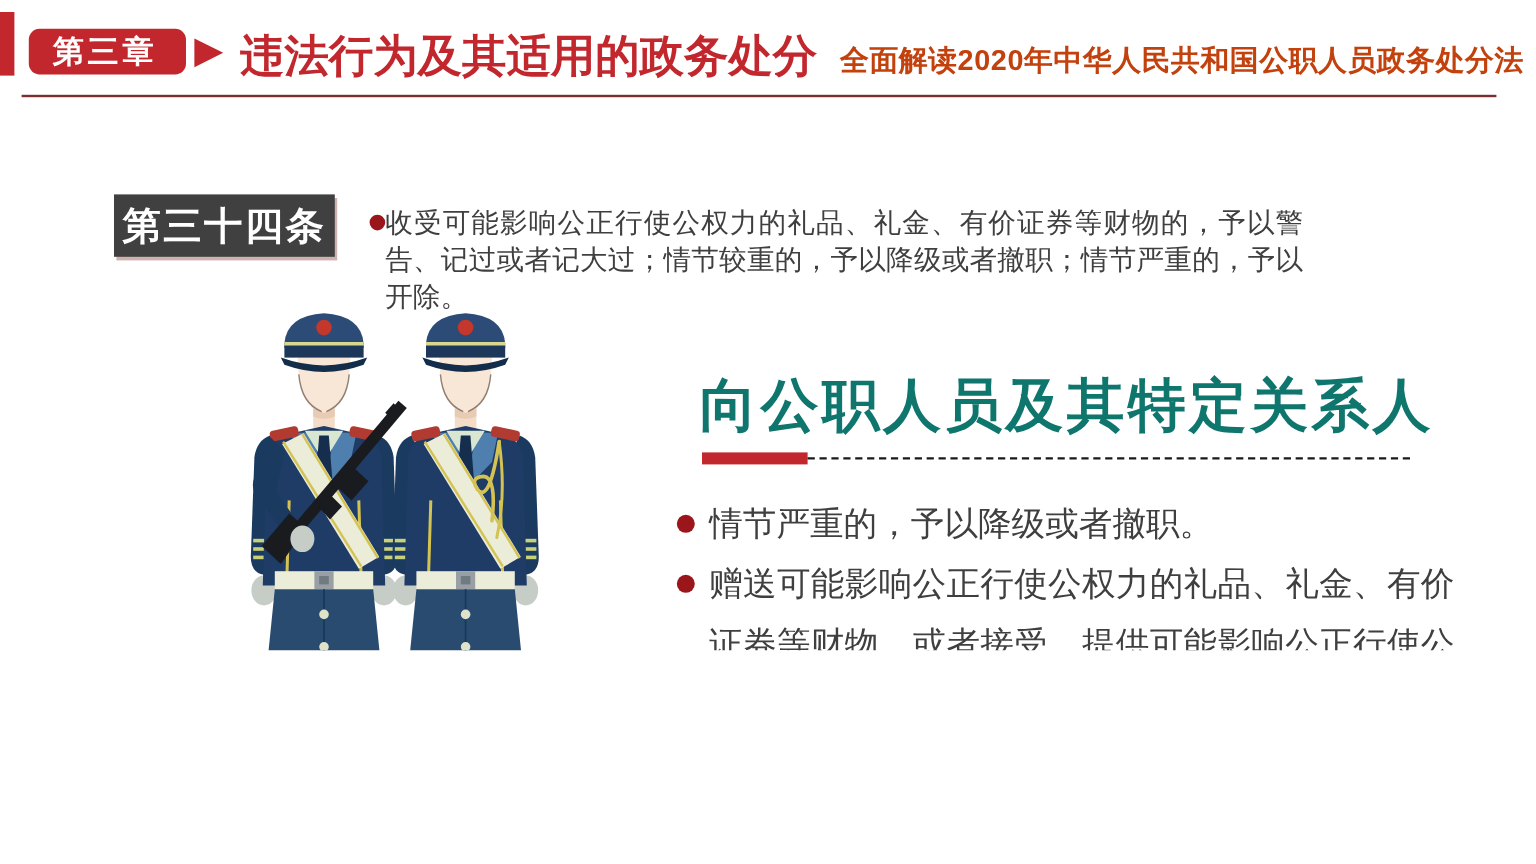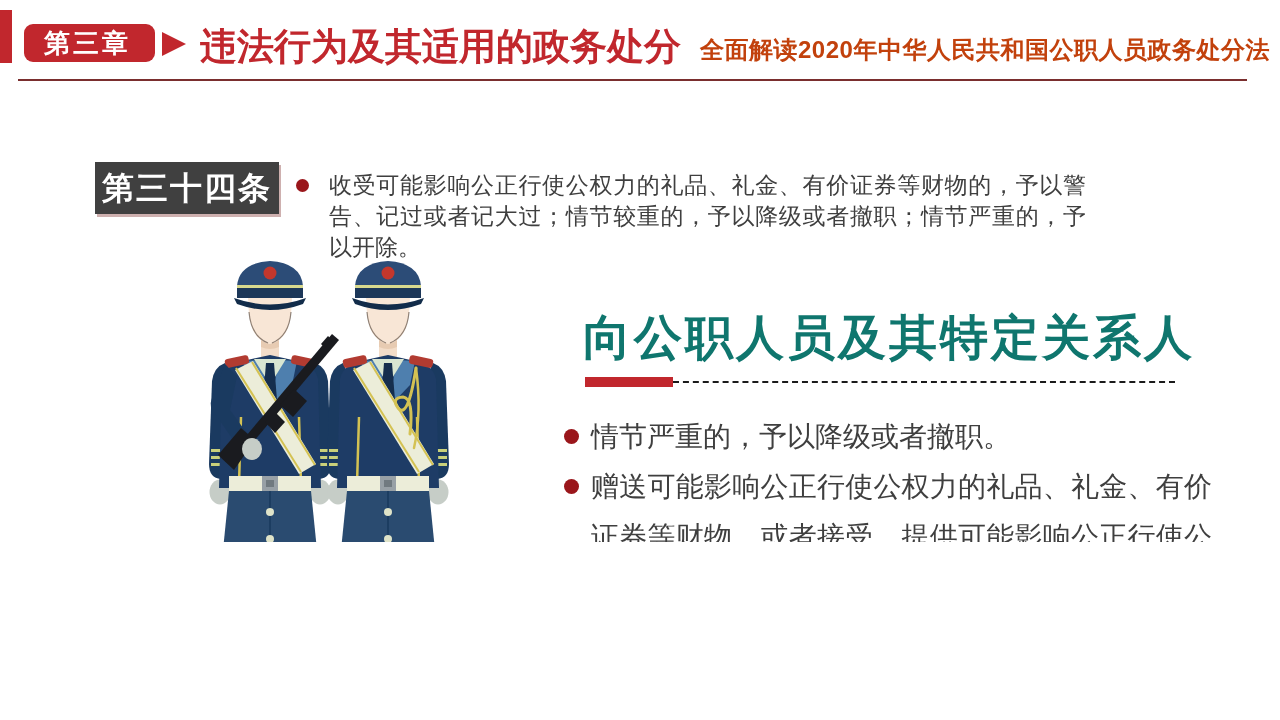--- a/index.html
+++ b/index.html
@@ -27,21 +27,21 @@
     color:#c2410c; white-space:nowrap; letter-spacing:0.5px;
   }
   .hdr-rule { position:absolute; left:18px; top:79px; width:1229px; height:2px; background:#7a2e2e; }
 
   
   .article-badge {
     position:absolute; left:95px; top:162px; width:184px; height:52px; line-height:52px;
     background:#404040; color:#ffffff; font-size:32px; font-weight:bold; text-align:center;
     letter-spacing:2px; box-shadow:2px 3px 0 rgba(115,30,25,0.35);
   }
-  .article-clause { position:absolute; left:296px; top:170px; width:790px; display:flex; gap:20px;font-family:Liberation Serif, serif; }
+  .article-clause { position:absolute; left:308px; top:170px; width:790px; display:flex; gap:0;font-family:Liberation Serif, serif; }
   .article-clause .dot {
     flex:0 0 auto; width:13px; height:13px; border-radius:50%;
     background:#9a161b; margin-top:9px;
   }
   .article-clause p {
     margin:0; font-size:23px; line-height:31px; color:#3f3f3f; text-align:justify; width:765px;
   }
 
   
   .figures { position:absolute; left:185px; top:252px; width:320px; height:418px; }

